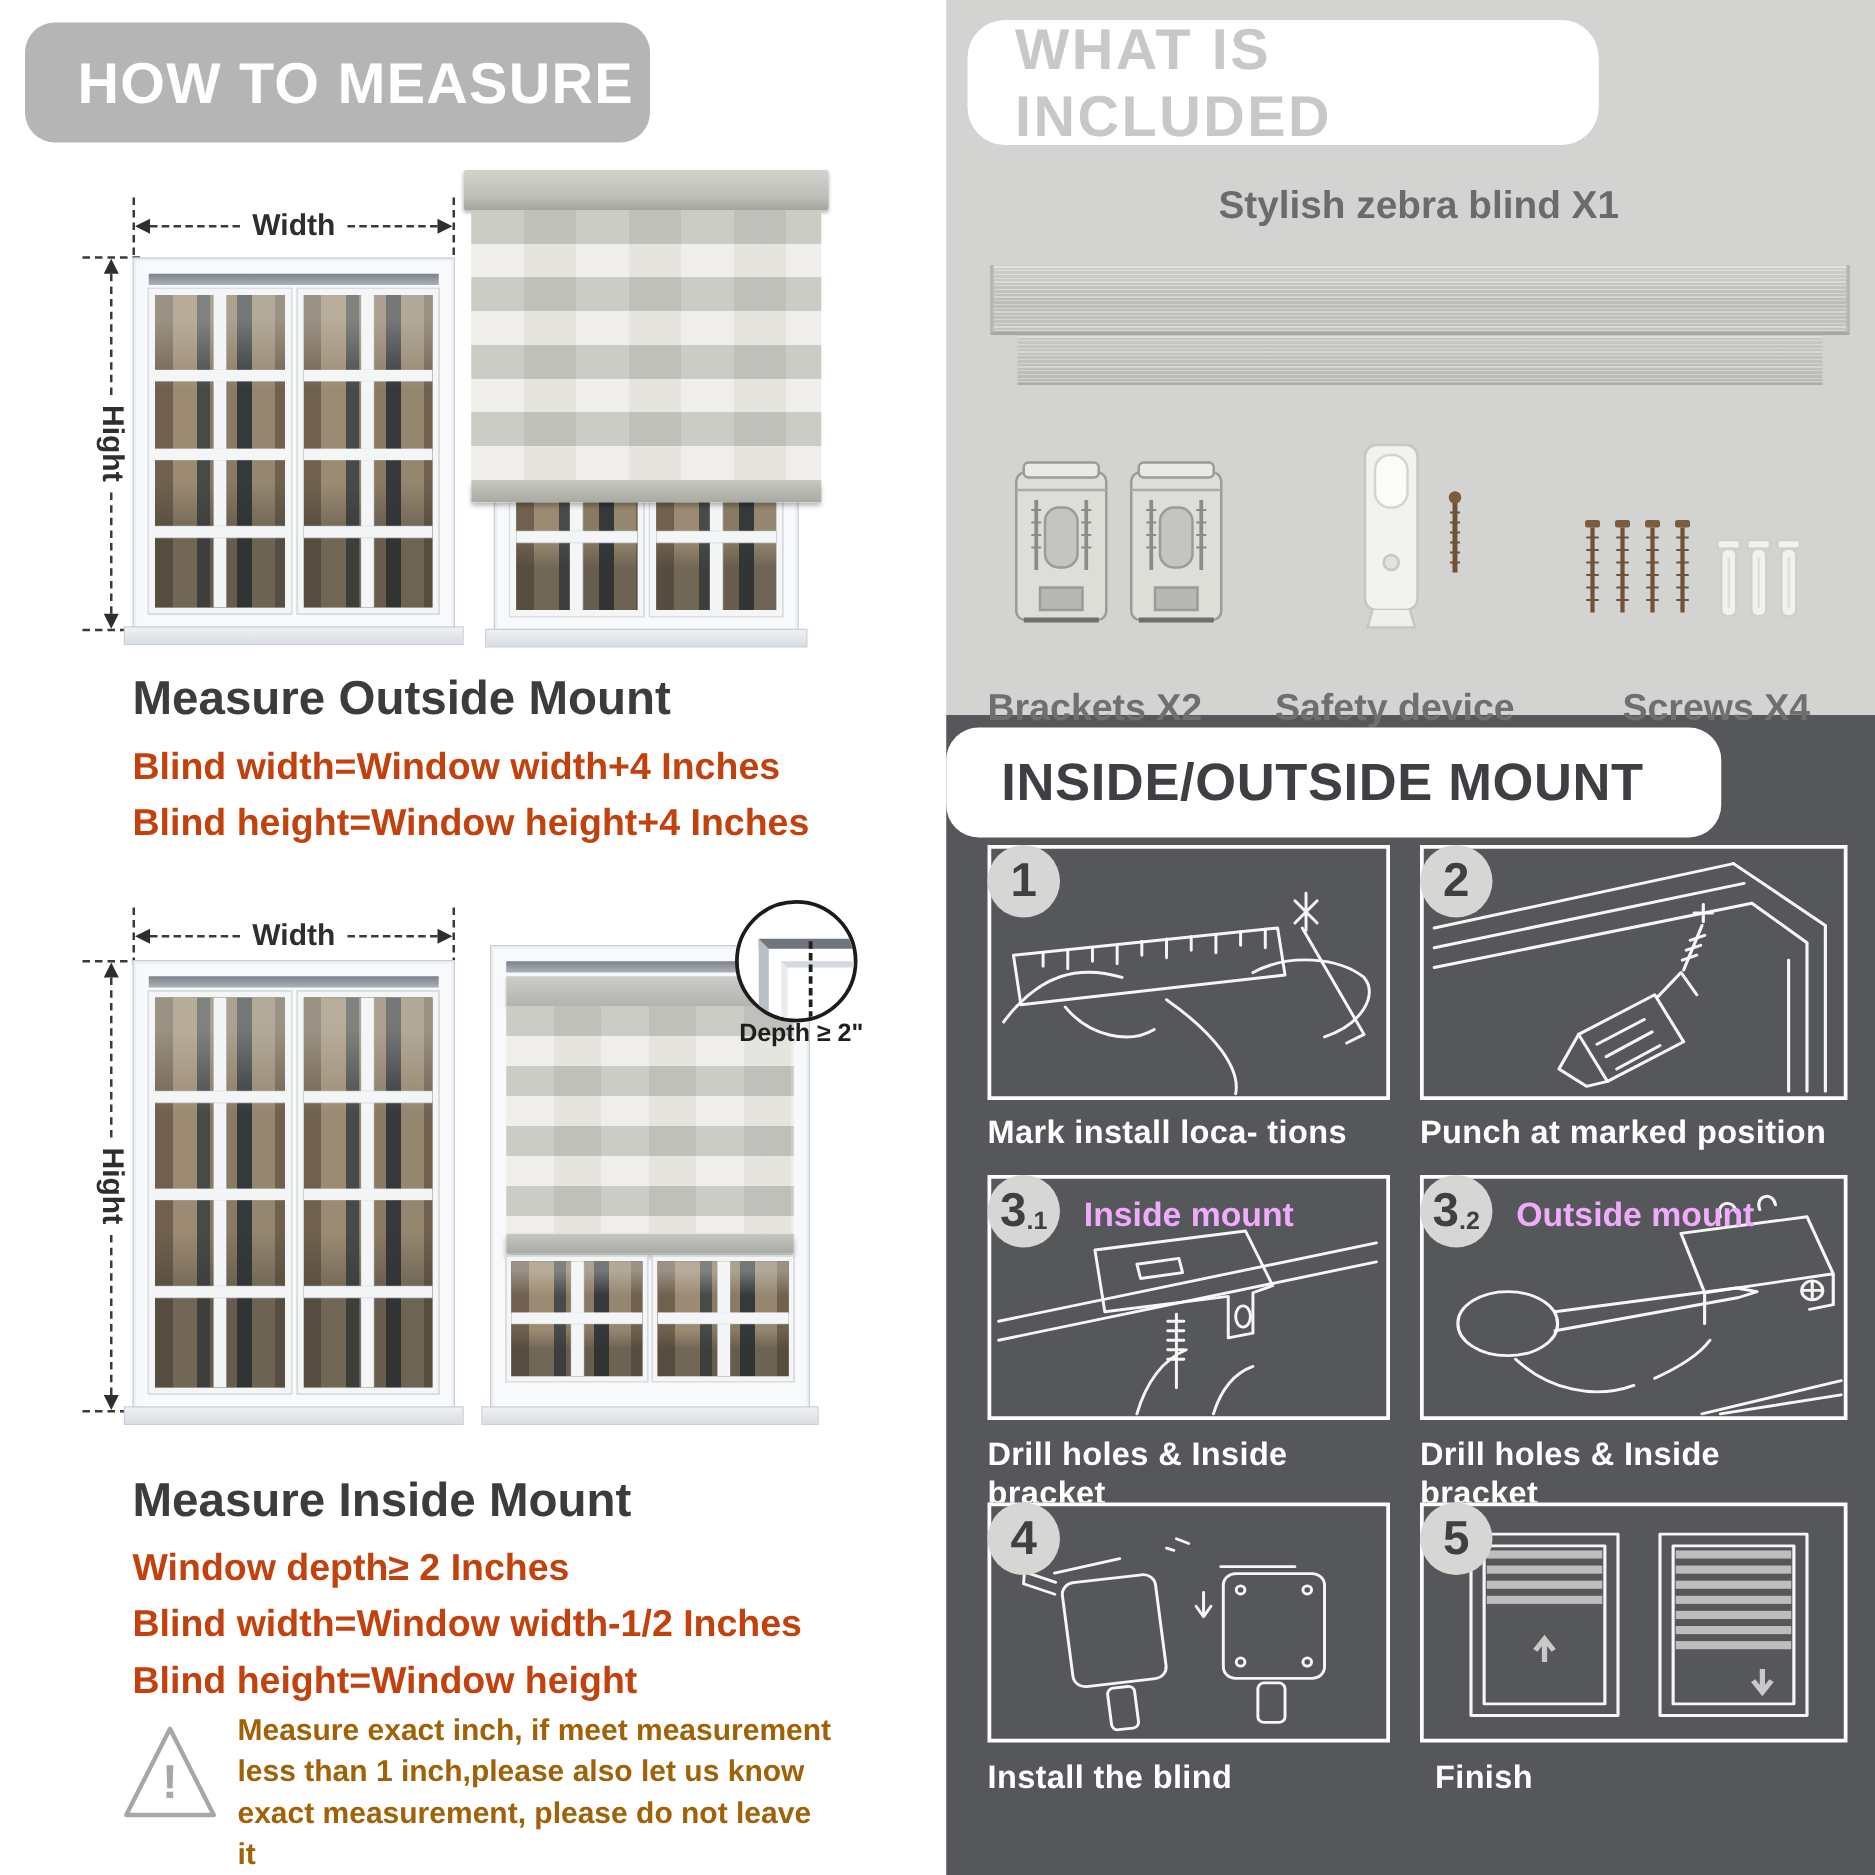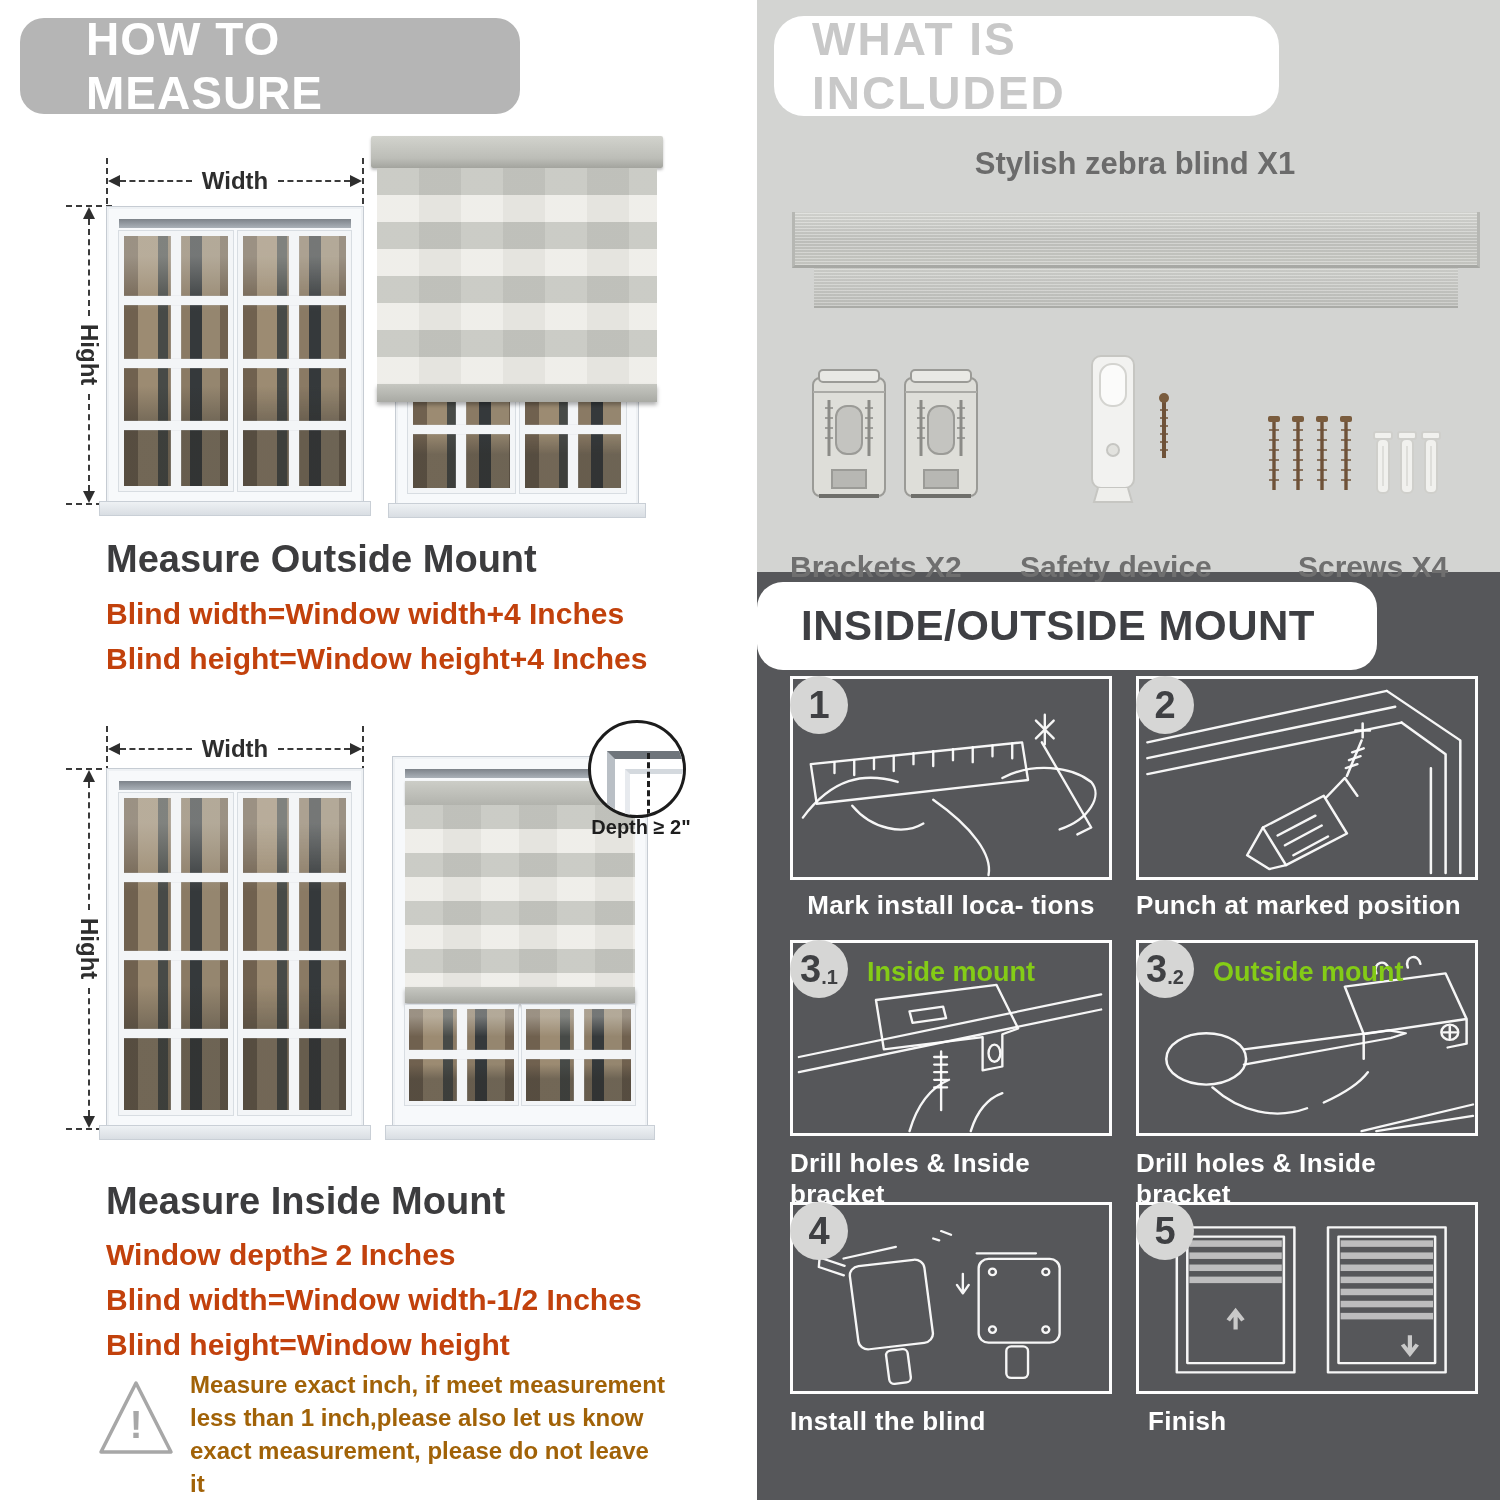--- a/index.html
+++ b/index.html
@@ -2,21 +2,21 @@
 <html><head>
 <meta charset="utf-8">
 <style>
   html,body{margin:0;padding:0;background:#fff;}
   #canvas{position:relative;width:1500px;height:1500px;background:#ffffff;overflow:hidden;
           font-family:"Liberation Sans",sans-serif;}
   .abs{position:absolute;}
 
   
   .hdr-left{left:20px;top:18px;width:500px;height:96px;background:#b5b5b5;border-radius:24px;
-            display:flex;align-items:center;padding-left:66px;box-sizing:border-box;
+            display:flex;align-items:center;padding-left:42px;box-sizing:border-box;
             color:#ffffff;font-size:46px;font-weight:bold;letter-spacing:1px;}
   .hdr-included{left:774px;top:16px;width:505px;height:100px;background:#ffffff;border-radius:30px;
             display:flex;align-items:center;padding-left:38px;box-sizing:border-box;
             color:#c8c8c8;font-size:46px;font-weight:bold;letter-spacing:2px;}
   .hdr-mount{left:757px;top:582px;width:620px;height:88px;background:#ffffff;border-radius:26px;
             display:flex;align-items:center;padding-left:44px;box-sizing:border-box;
             color:#3e3f43;font-size:42px;font-weight:bold;letter-spacing:.5px;}
 
   
   .panel-light{left:757px;top:0;width:743px;height:572px;background:#d3d4d2;}
@@ -103,21 +103,21 @@
        repeating-linear-gradient(0deg, rgba(255,255,255,.2) 0 1px, rgba(0,0,0,.05) 1px 3px),
        linear-gradient(180deg,#d3d4d0,#c3c4c0);
      border-bottom:2px solid #aaaba7;box-sizing:border-box;}
 
   
   .stepbox{border:3px solid #fdfdfd;box-sizing:border-box;background:#56575a;}
   .badge{position:absolute;left:-3px;top:-3px;width:58px;height:58px;border-radius:50%;
      background:#d6d6d5;color:#3f4043;display:flex;align-items:center;justify-content:center;
      font-weight:bold;font-size:38px;z-index:2;}
   .badge small{font-size:20px;font-weight:bold;margin-top:16px;}
-  .step-title{position:absolute;left:74px;top:14px;color:#84cc16;font-size:27px;font-weight:bold;z-index:2;}
+  .step-title{position:absolute;left:74px;top:14px;color:#f0abfc;font-size:27px;font-weight:bold;z-index:2;}
   .cap{color:#ffffff;font-size:26px;font-weight:bold;letter-spacing:.3px;}
   .sketch{position:absolute;inset:0;width:100%;height:100%;}
   .sk{stroke:#ffffff;stroke-width:2.4;fill:none;stroke-linecap:round;stroke-linejoin:round;opacity:.95;}
   .skfill{fill:#c9c9c9;stroke:none;opacity:.9;}
 </style>
 </head>
 <body>
 
 <div id="canvas">
 
@@ -375,21 +375,21 @@
       <path class="sk" d="M18,86 L232,64 L238,102 L24,126 Z"></path>
       <path class="sk" d="M42,84 v11 M62,82 v15 M82,80 v11 M102,78 v15 M122,75 v11 M142,73 v15 M162,71 v11 M182,69 v15 M202,67 v11 M222,65 v15"></path>
       <path class="sk" d="M246,42 l18,18 M264,42 l-18,18 M255,36 v30"></path>
       <path class="sk" d="M252,64 L302,150 M302,150 l-14,7"></path>
       <path class="sk" d="M10,140 C40,100 72,94 106,104"></path>
       <path class="sk" d="M60,128 C80,152 112,158 132,146"></path>
       <path class="sk" d="M142,122 C182,150 202,178 198,198"></path>
       <path class="sk" d="M212,100 C242,84 282,88 302,104 C314,118 300,142 270,152"></path>
     </svg>
   </div>
-  <div class="abs cap" style="left:790px;top:890px;width:322px;text-align:center;">Mark install loca- tions</div>
+  <div class="abs cap" style="left:790px;top:890px;width:322px;">Mark install loca- tions</div>
 
   <div class="abs stepbox" style="left:1136px;top:676px;width:342px;height:204px;">
     <div class="badge">
       <span>2</span>
         <small></small>
     </div>
     <svg class="sketch" viewBox="0 0 320 200" preserveAspectRatio="none">
       <path class="sk" d="M8,64 L236,12 M8,80 L244,28 M8,96 L250,44"></path>
       <path class="sk" d="M236,12 L306,62 L306,196 M250,44 L292,76 L292,196 M278,90 V196"></path>
       <path class="sk" d="M118,150 L176,118 L198,156 L140,188 Z"></path>

